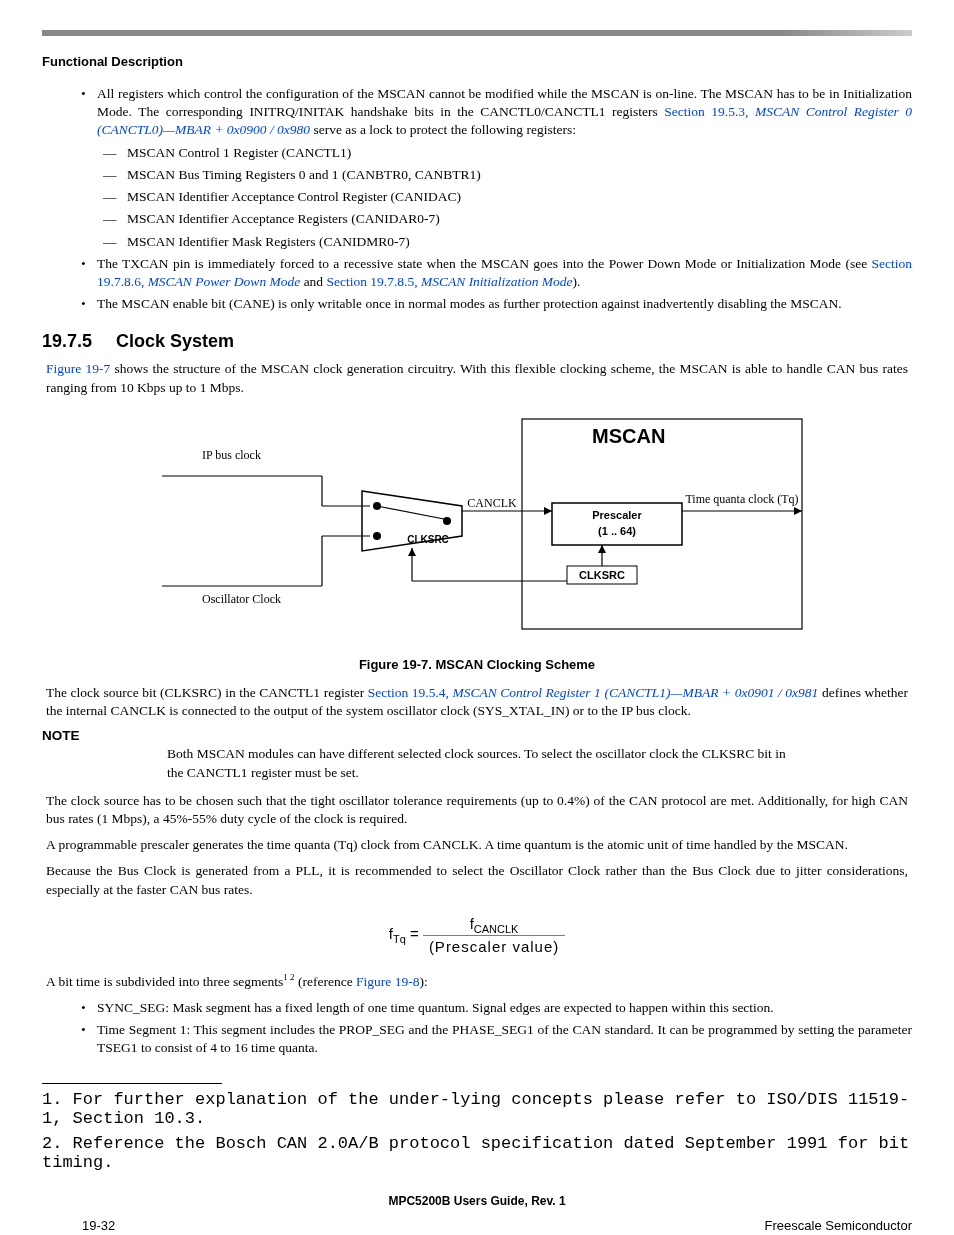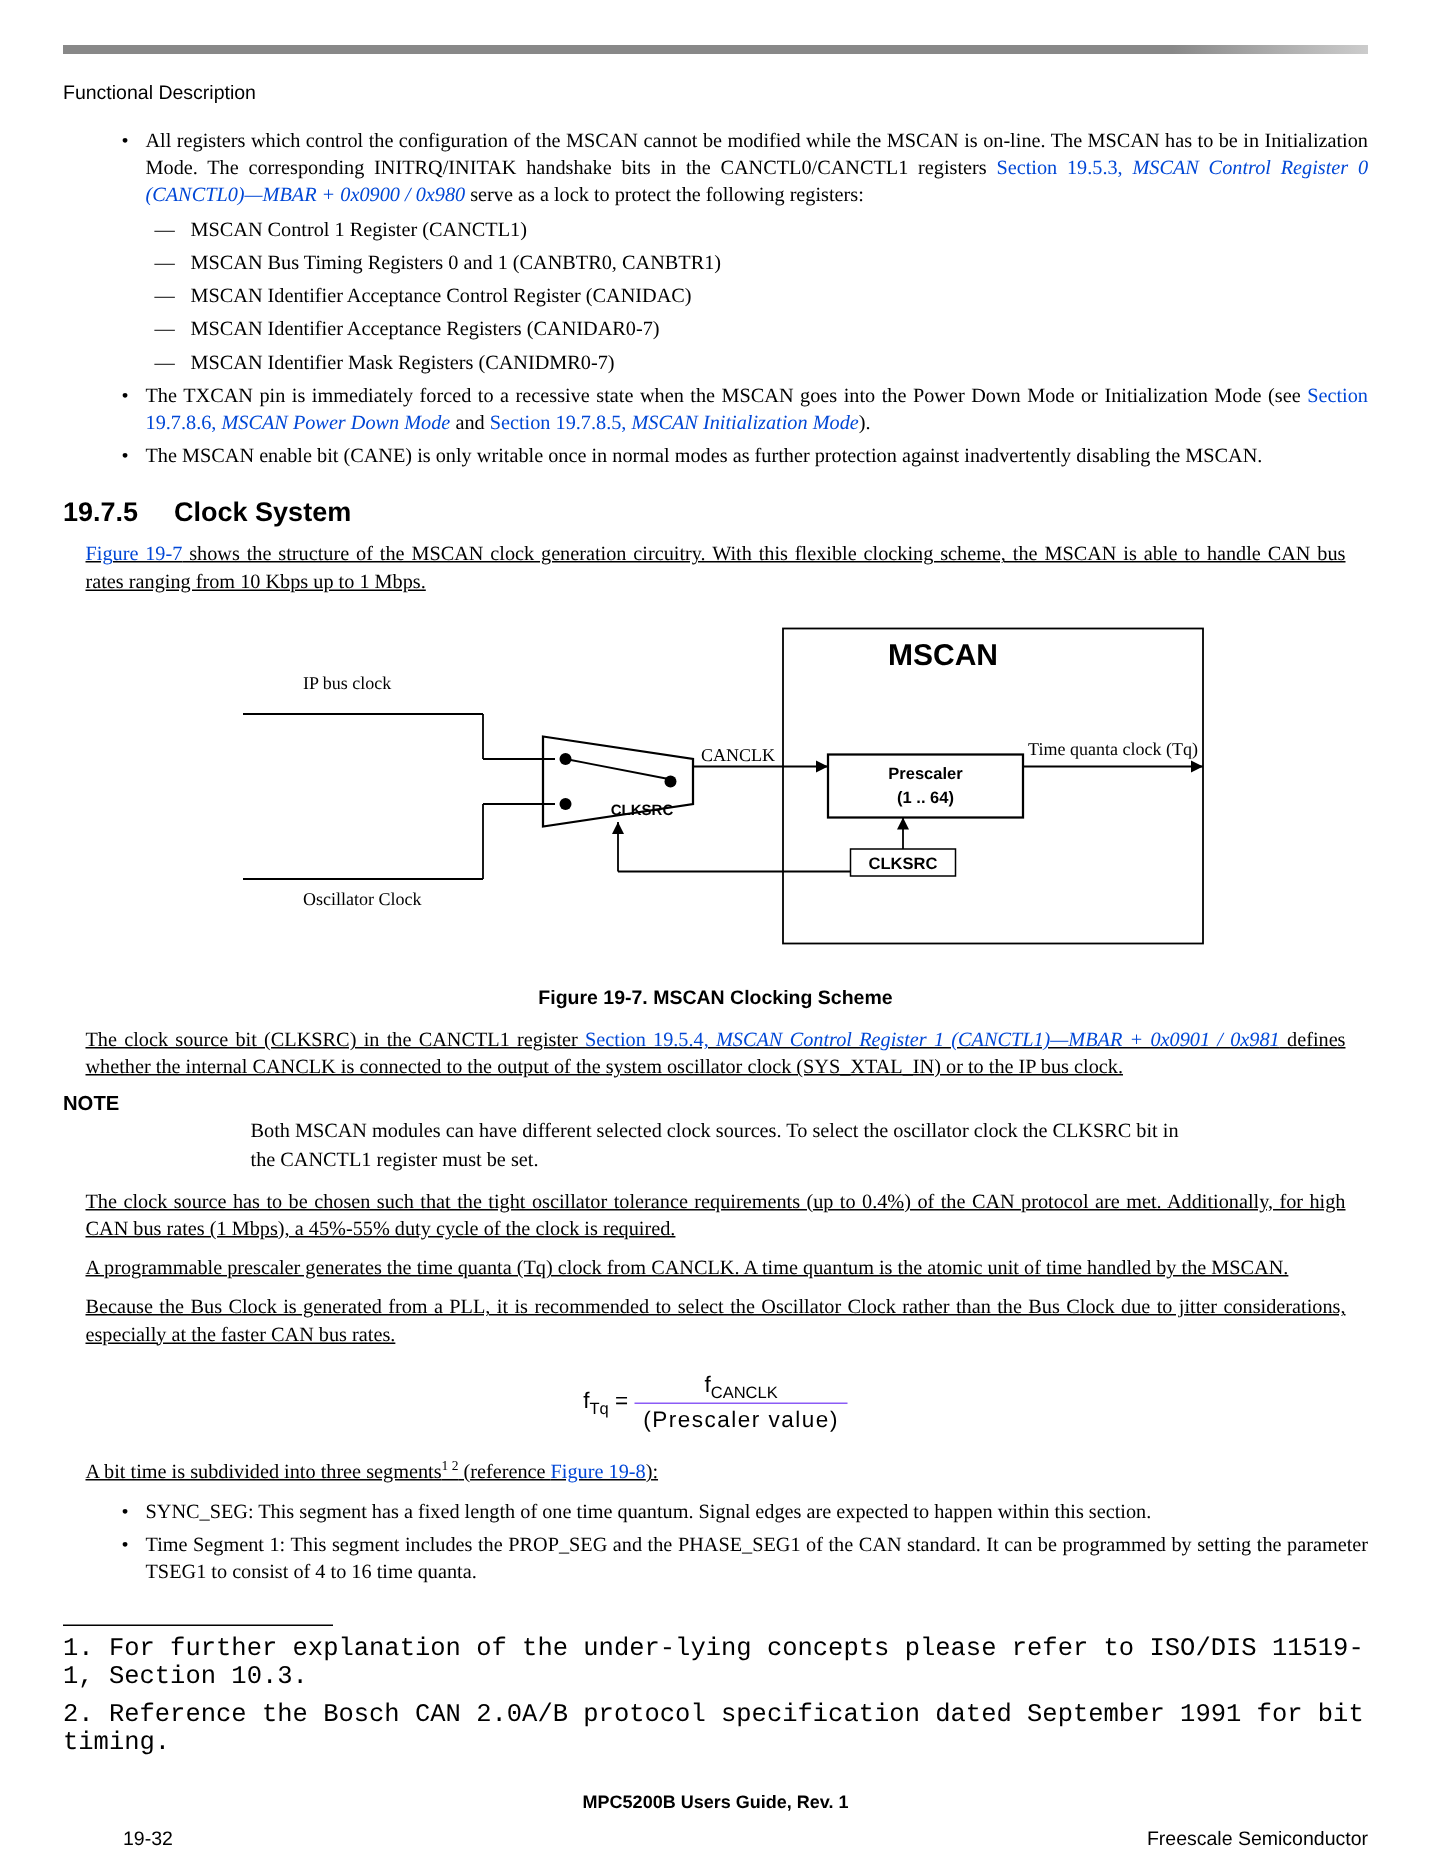--- a/index.html
+++ b/index.html
@@ -17,21 +17,21 @@
     position: relative;
   }
   .top-bar {
     height: 6px;
     background: linear-gradient(to right, #888 0%, #888 85%, #ccc 100%);
     margin-bottom: 18px;
     width: 100%;
   }
   .running-head {
     font-family: Arial, Helvetica, sans-serif;
-    font-weight: normal;
+    font-weight: bold;
     font-size: 13px;
     margin-bottom: 16px;
   }
   ul.top-list {
     list-style: none;
     padding-left: 55px;
     margin: 0 0 12px 0;
   }
   ul.top-list > li {
     position: relative;
@@ -60,21 +60,21 @@
   }
   a.link { color: #0047d6; text-decoration: none; }
   a.link .ital { font-style: italic; }
   h2.section {
     font-family: Arial, Helvetica, sans-serif;
     font-weight: bold;
     font-size: 18px;
     margin: 18px 0 8px 0;
   }
   h2.section .num { margin-right: 24px; }
-  p { margin: 8px 15px; line-height: 1.35; text-align: justify; text-decoration: underline; }
+  p { margin: 8px 4px; line-height: 1.35; text-align: justify; }
   .figure-wrap {
     margin: 14px auto 8px 60px;
     position: relative;
     width: 720px;
     height: 230px;
   }
   .figure-wrap svg { width: 100%; height: 100%; }
   .figure-caption {
     font-family: Arial, Helvetica, sans-serif;
     font-weight: bold;
@@ -228,21 +228,21 @@
       <span class="num"><span>f</span><span class="sub">CANCLK</span></span>
       <span class="den">(Prescaler   value)</span>
     </span>
   </div>
 
   <p>
     <span>A bit time is subdivided into three segments</span><sup>1 2</sup><span> (reference </span><a class="link" href="#">Figure 19-8</a><span>):</span>
   </p>
 
   <ul class="top-list">
-    <li>SYNC_SEG: This segment has a fixed length of one time quantum. Signal edges are expected to happen within this section.</li>
+    <li>SYNC_SEG: Mask segment has a fixed length of one time quantum. Signal edges are expected to happen within this section.</li>
     <li>Time Segment 1: This segment includes the PROP_SEG and the PHASE_SEG1 of the CAN standard. It can be programmed by setting the parameter TSEG1 to consist of 4 to 16 time quanta.</li>
   </ul>
 
   <div class="footnotes"></div>
   <div class="fn">1. For further explanation of the under-lying concepts please refer to ISO/DIS 11519-1, Section 10.3.</div>
   <div class="fn">2. Reference the Bosch CAN 2.0A/B protocol specification dated September 1991 for bit timing.</div>
 
   <div class="footer">
     <div class="footer-center">MPC5200B Users Guide, Rev. 1</div>
     <div class="footer-row">

